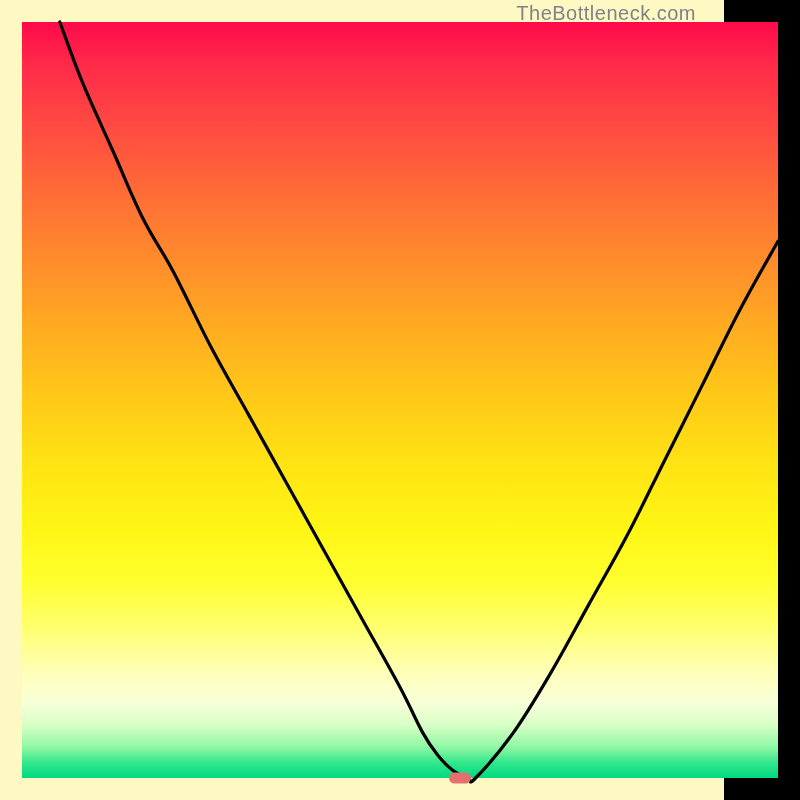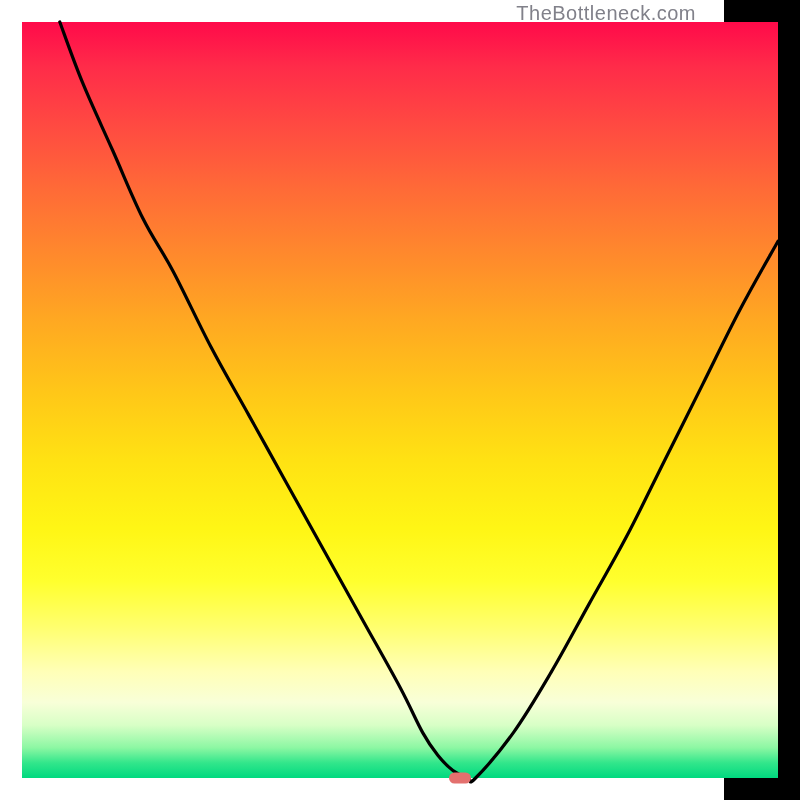--- a/index.html
+++ b/index.html
@@ -8,21 +8,21 @@
     width: 800px;
     height: 800px;
     overflow: hidden;
     background: #000;
     font-family: Arial, Helvetica, sans-serif;
   }
   .container {
     position: relative;
     width: 724px;
     height: 800px;
-    background: #ffffff;
+    background: #fef9c3;
   }
   .plot-area {
     position: absolute;
     left: 22px;
     top: 22px;
     width: 756px;
     height: 756px;
     
     background: linear-gradient(
       to bottom,

